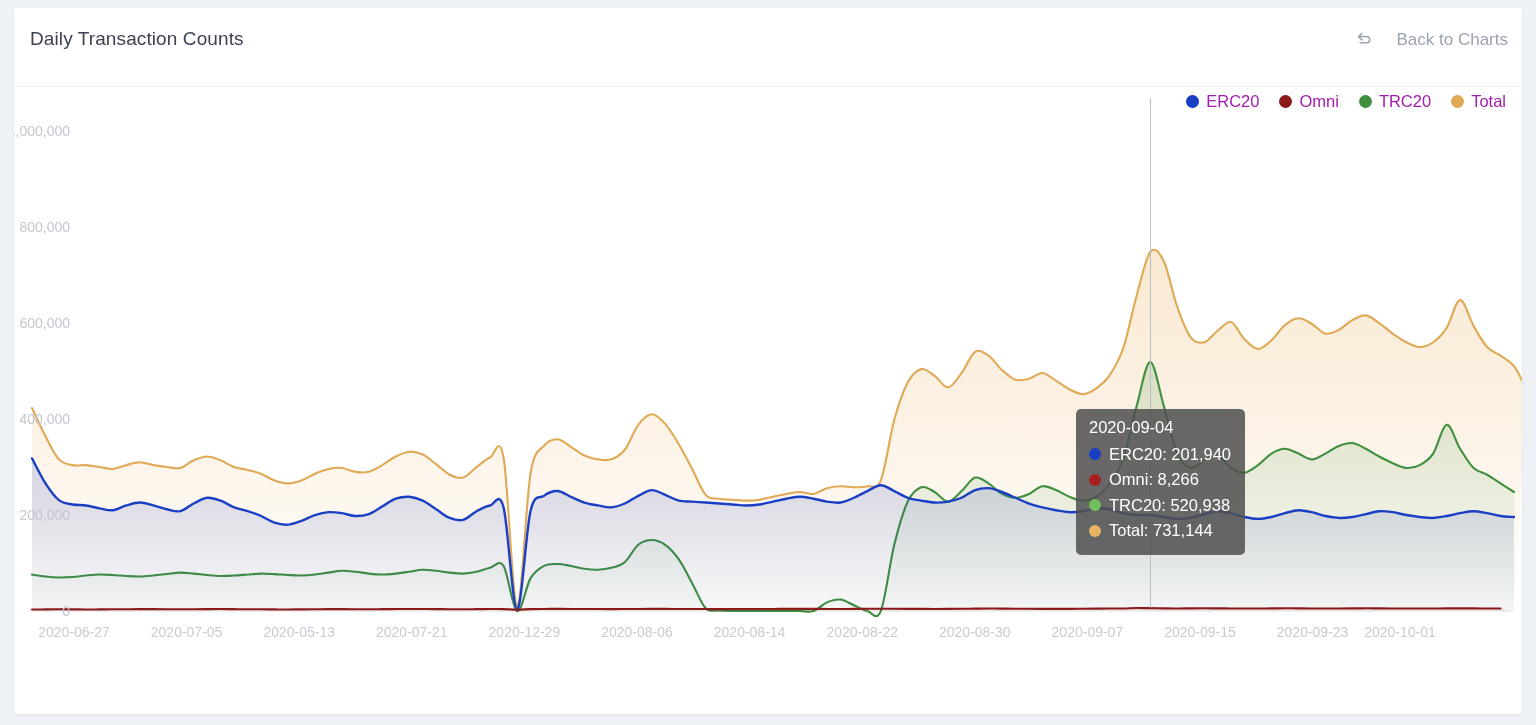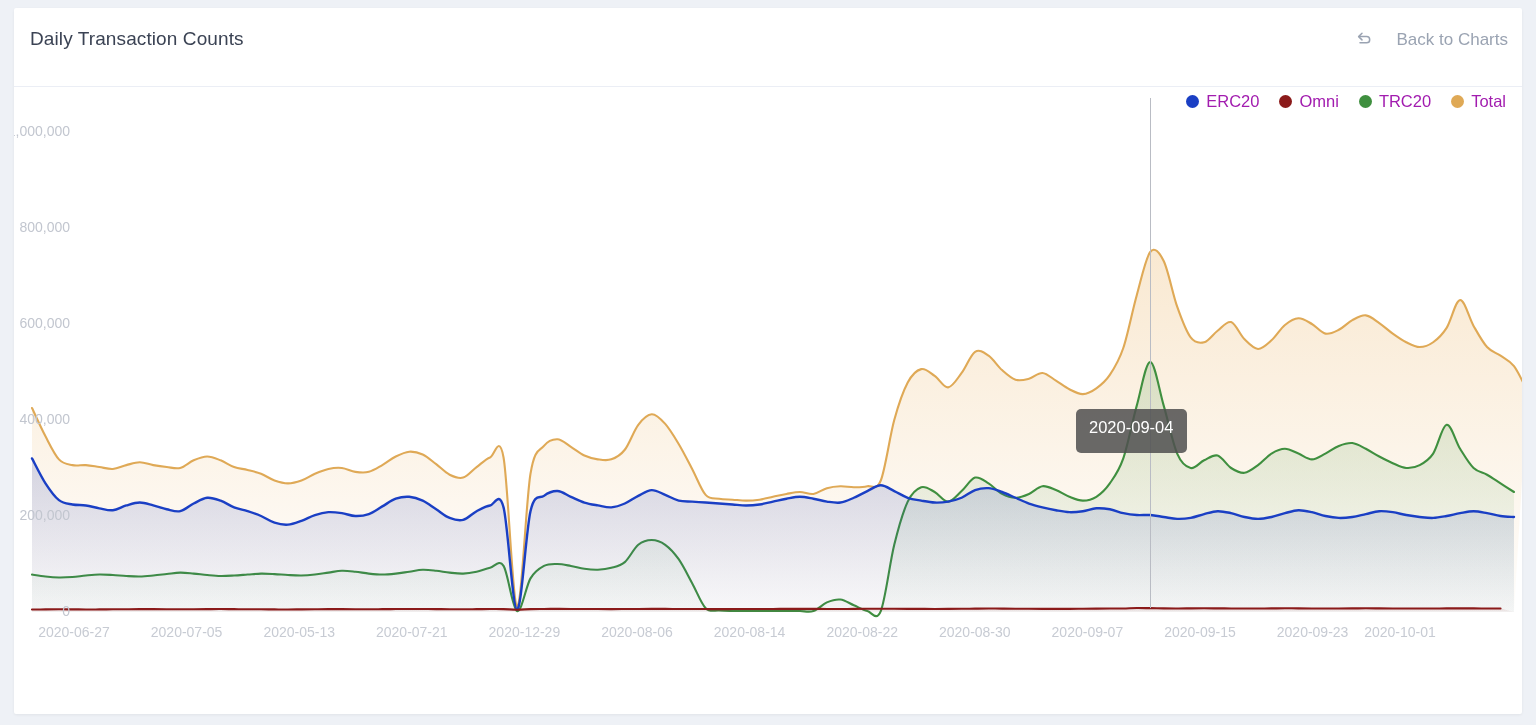--- a/index.html
+++ b/index.html
@@ -202,16 +202,34 @@
         <div class="xlab" style="left: 1073.4px;">2020-09-07</div>
         <div class="xlab" style="left: 1186px;">2020-09-15</div>
         <div class="xlab" style="left: 1298.6px;">2020-09-23</div>
         <div class="xlab" style="left: 1386px;">2020-10-01</div>
       </div>
 
     <div id="axis-pointer" style="left: 1136.2px;"></div>
 
     <div id="tooltip">
       <div id="tt-date">2020-09-04</div>
+      <div id="tt-rows">
+          <div class="tt-row">
+            <span class="tt-dot" style="background: rgb(26, 63, 196);"></span>
+            <span>ERC20: 201,940</span>
+          </div>
+          <div class="tt-row">
+            <span class="tt-dot" style="background: rgb(168, 32, 32);"></span>
+            <span>Omni: 8,266</span>
+          </div>
+          <div class="tt-row">
+            <span class="tt-dot" style="background: rgb(114, 192, 90);"></span>
+            <span>TRC20: 520,938</span>
+          </div>
+          <div class="tt-row">
+            <span class="tt-dot" style="background: rgb(232, 180, 99);"></span>
+            <span>Total: 731,144</span>
+          </div>
+        </div>
     </div>
 
   </div>
 </div>
 
 </body></html>

